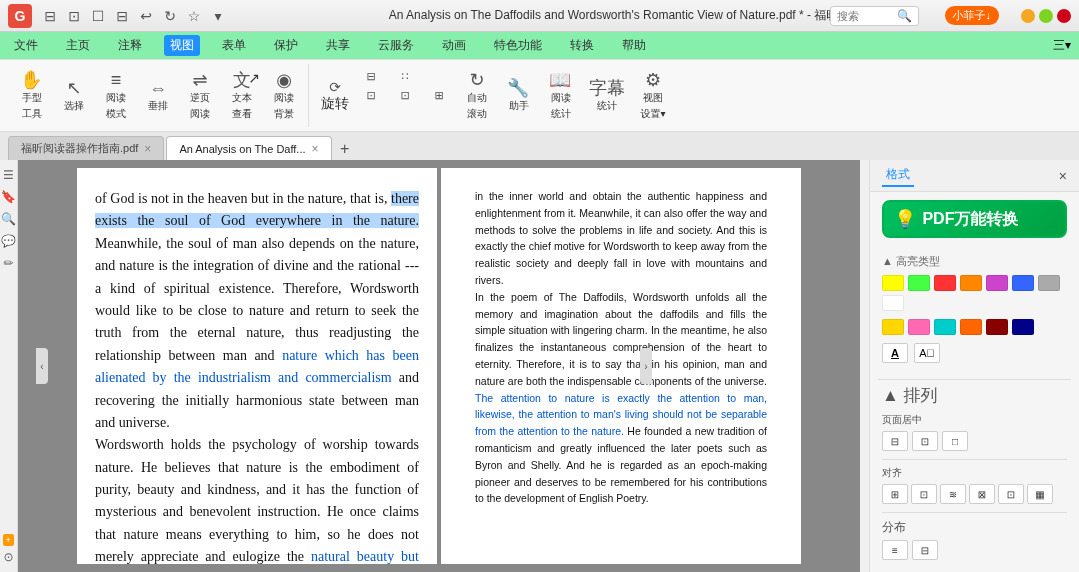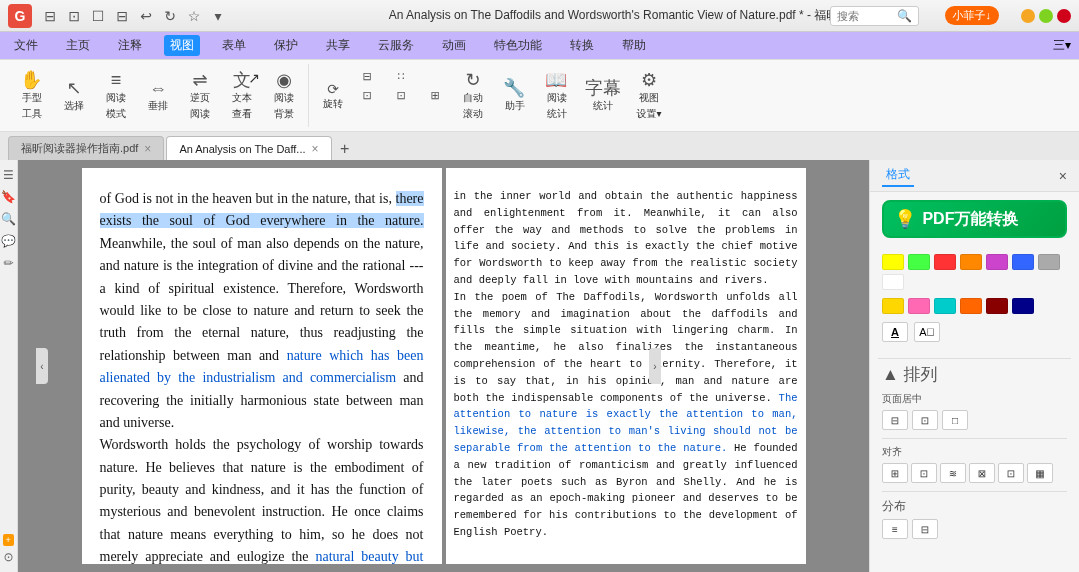--- a/index.html
+++ b/index.html
@@ -55,21 +55,21 @@
       border: 1px solid #ccc; background: white; border-radius: 3px;
       padding: 2px 6px;
     }
     #title-bar .search-box input {
       border: none; outline: none; font-size: 11px; width: 60px;
     }
 
     
     #menu-bar {
       height: 28px;
-      background: #c4b5fd;
+      background: #86efac;
       border-bottom: 1px solid #ddd;
       display: flex;
       align-items: center;
       padding: 0 8px;
       gap: 16px;
     }
     #menu-bar .menu-item {
       font-size: 12px; color: #333; cursor: pointer; padding: 2px 6px;
       border-radius: 3px;
     }
@@ -99,21 +99,21 @@
       background: none; border: none;
     }
     .toolbar-btn .tb-icon { font-size: 18px; color: #555; line-height: 1; }
     .toolbar-btn .tb-label { font-size: 10px; color: #333; margin-top: 2px; }
     .toolbar-btn-small {
       display: flex; flex-direction: column; align-items: center; justify-content: center;
       cursor: pointer; padding: 2px 4px; border-radius: 3px;
       background: none; border: none; min-width: 32px;
     }
     .toolbar-btn-small .tb-icon { font-size: 14px; color: #555; }
-    .toolbar-btn-small .tb-label { font-size: 10px; color: #333; }
+    .toolbar-btn-small .tb-label { font-size: 14px; color: #333; }
 
     
     #tab-bar {
       height: 28px;
       background: #e8e8e8;
       display: flex;
       align-items: flex-end;
       padding: 0 8px;
       gap: 2px;
     }
@@ -167,21 +167,21 @@
       background: #ddd; border-radius: 4px 0 0 4px;
       width: 12px; height: 36px; display: flex; align-items: center; justify-content: center;
       font-size: 10px; cursor: pointer; color: #555;
     }
 
     
     #right-panel {
       width: 210px;
       background: #f5f5f5;
       border-left: 1px solid #ddd;
-      display: flex; flex-direction: column;
+      display: flex; flex-direction: column; margin-left: 9px;
     }
     #right-panel-header {
       height: 32px; background: #f0f0f0; border-bottom: 1px solid #ddd;
       display: flex; align-items: center; padding: 0 12px; gap: 8px;
     }
     #right-panel-header .panel-tab {
       font-size: 12px; color: #333; cursor: pointer; padding: 2px 4px;
     }
     #right-panel-header .panel-tab.active { color: #1e90ff; border-bottom: 2px solid #1e90ff; }
     #right-panel-header .close-btn { margin-left: auto; cursor: pointer; font-size: 14px; color: #555; }
@@ -394,21 +394,21 @@
 
   <div id="pdf-area">
     <div class="two-page-view">
 
       <div style="background:white; flex:1; max-width:360px; height:100%; padding:20px 18px; font-family:'Times New Roman',serif; font-size:14px; line-height:1.6; color:#111; overflow:hidden; text-align:justify;">
         <p>of God is not in the heaven but in the nature, that is, <span class="selected-text">there exists the soul of God everywhere in the nature.</span> Meanwhile, the soul of man also depends on the nature, and nature is the integration of divine and the rational --- a kind of spiritual existence. Therefore, Wordsworth would like to be close to nature and return to seek the truth from the eternal nature, thus readjusting the relationship between man and <span style="color:#0055cc;">nature which has been alienated by the industrialism and commercialism</span> and recovering the initially harmonious state between man and universe.</p>
         <p class="indent">Wordsworth holds the psychology of worship towards nature. He believes that nature is the embodiment of purity, beauty and kindness, and it has the function of mysterious and benevolent instruction. He once claims that nature means everything to him, so he does not merely appreciate and eulogize the <span style="color:#0055cc;">natural beauty but also regards it as a good teacher and helpful friend of the human being.</span> Because nature is able to mold the temperament, strengthen the confidence for living, and even rescue the soul and change the existential meaning and value.</p>
         <p class="indent">And in The Daffodils of Wordsworth we can experience the interaction and correspondence</p>
       </div>
 
-      <div style="background:white; flex:1; max-width:360px; height:100%; padding:20px 8px; font-family:Liberation Mono, monospace; font-size:10.5px; line-height:1.6; color:#111; overflow:hidden; text-align:justify;">
+      <div style="background:white; flex:1; max-width:360px; height:100%; padding:20px 34px; font-family:Liberation Sans, sans-serif; font-size:10.5px; line-height:1.6; color:#111; overflow:hidden; text-align:justify;">
         <p>in the inner world and obtain the authentic happiness and enlightenment from it. Meanwhile, it can also offer the way and methods to solve the problems in life and society. And this is exactly the chief motive for Wordsworth to keep away from the realistic society and deeply fall in love with mountains and rivers.</p>
         <p>In the poem of The Daffodils, Wordsworth unfolds all the memory and imagination about the daffodils and fills the simple situation with lingering charm. In the meantime, he also finalizes the instantaneous comprehension of the heart to eternity. Therefore, it is to say that, in his opinion, man and nature are both the indispensable components of the universe. <span style="color:#0055cc;">The attention to nature is exactly the attention to man, likewise, the attention to man's living should not be separable from the attention to the nature.</span> He founded a new tradition of romanticism and greatly influenced the later poets such as Byron and Shelly. And he is regarded as an epoch-making pioneer and deserves to be remembered for his contributions to the development of English Poetry.</p>
       </div>
     </div>
 
     <div class="collapse-arrow">‹</div>
 
     <div class="collapse-arrow-right">›</div>
   </div>
 
@@ -417,20 +417,21 @@
       <span class="panel-tab active">格式</span>
       <span class="close-btn">×</span>
     </div>
 
     <div id="pdf-convert-btn">
       <span class="bulb">💡</span>
       <span class="btn-text">PDF万能转换</span>
     </div>
 
     <div class="panel-section">
+      <div class="panel-section-title">▲ 高亮类型</div>
       <div class="highlight-colors">
         <div class="color-swatch" style="background:#ffff00;"></div>
         <div class="color-swatch" style="background:#44ff44;"></div>
         <div class="color-swatch" style="background:#ff3333;"></div>
         <div class="color-swatch" style="background:#ff8800;"></div>
         <div class="color-swatch" style="background:#cc44cc;"></div>
         <div class="color-swatch" style="background:#3366ff;"></div>
         <div class="color-swatch" style="background:#aaaaaa;"></div>
         <div class="color-swatch" style="background:#ffffff;"></div>
       </div>

